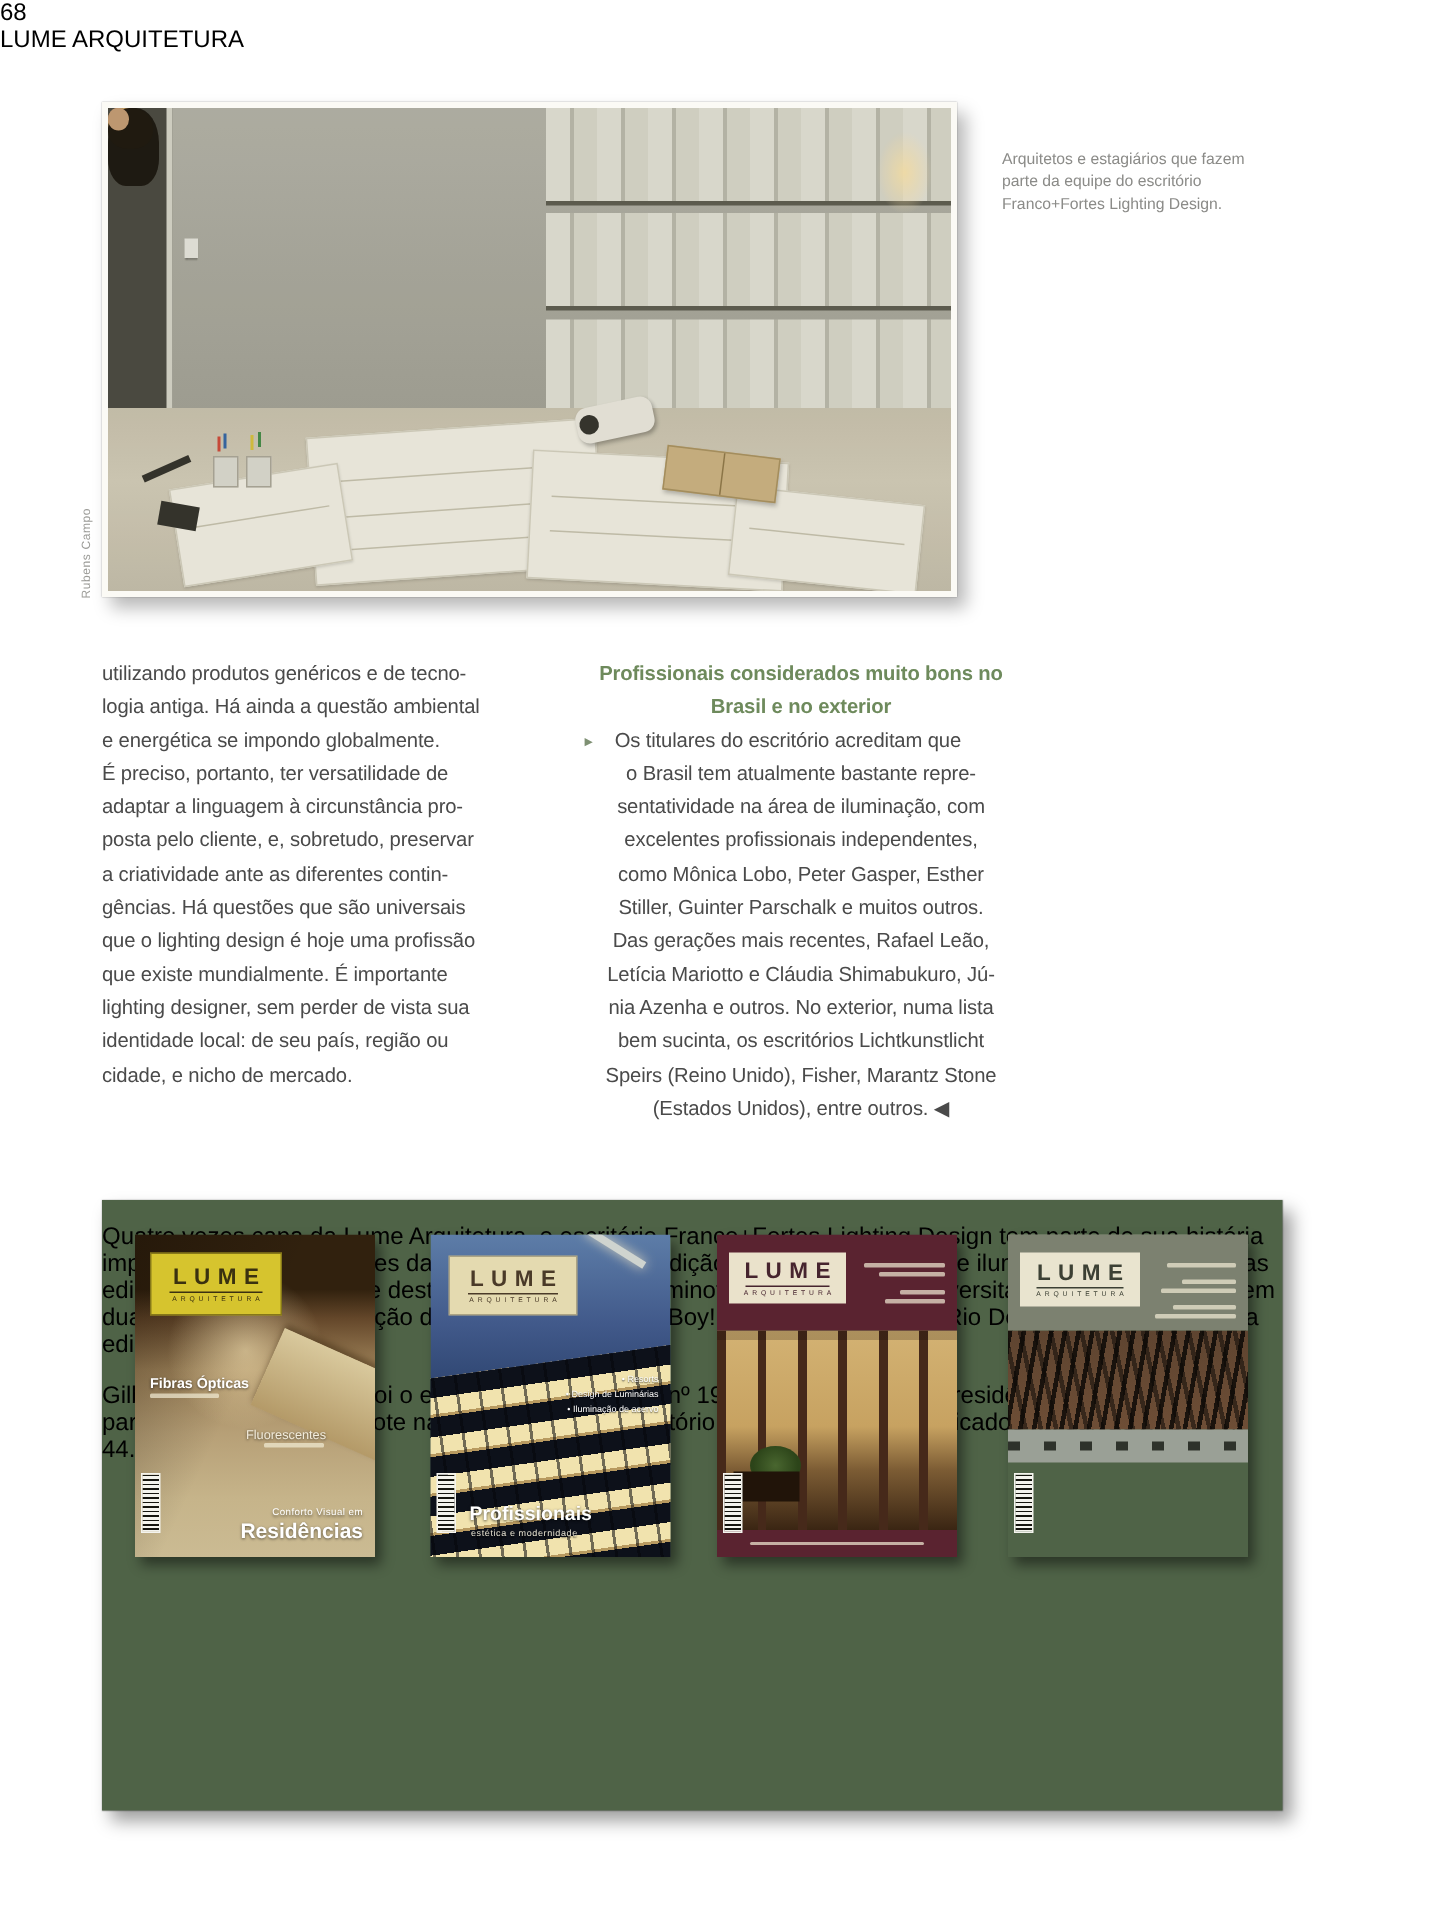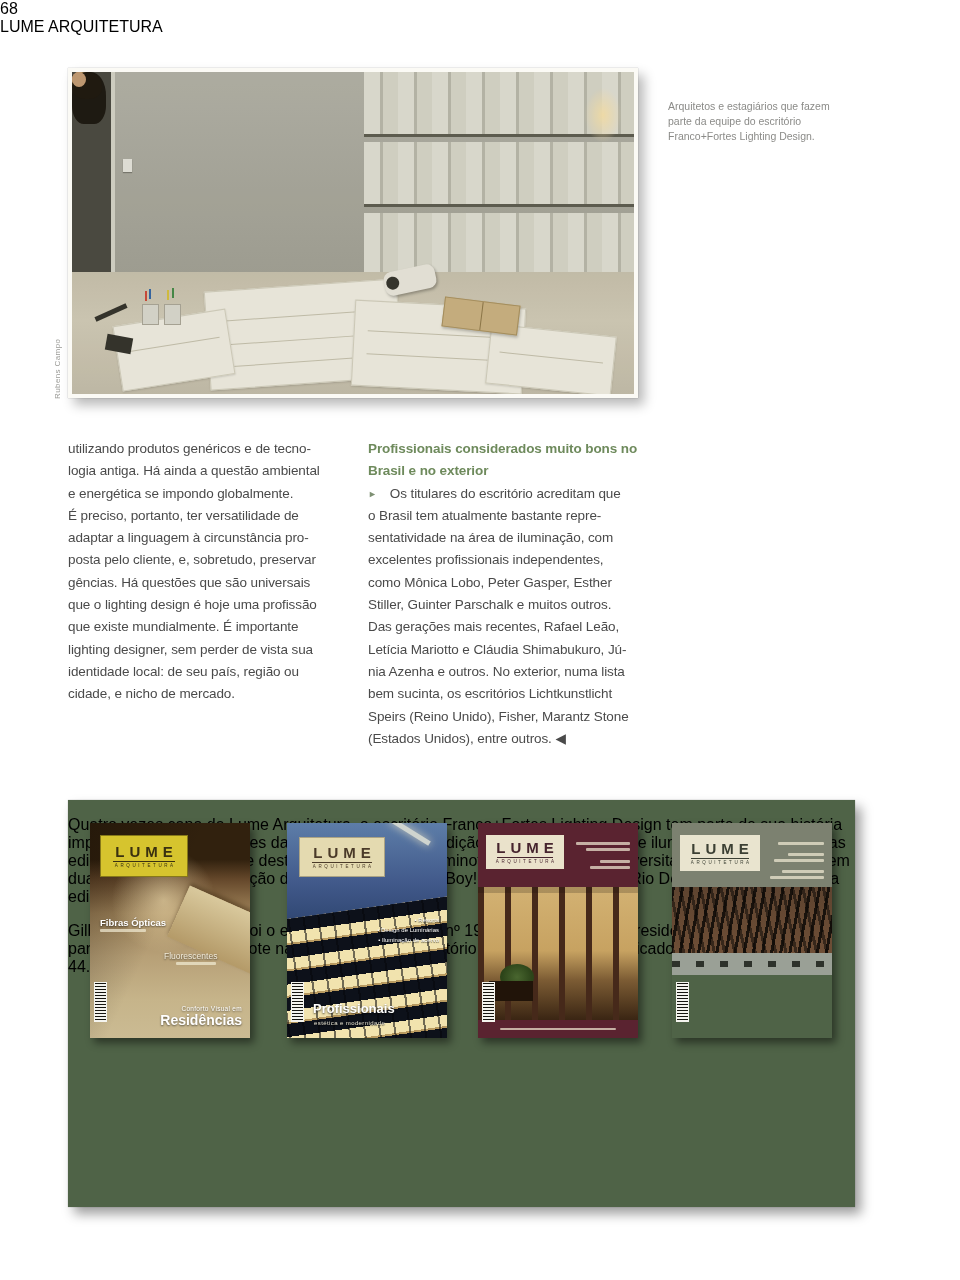--- a/index.html
+++ b/index.html
@@ -37,21 +37,21 @@
   .tool{position:absolute;background:#2c2c28;}
   .credit{position:absolute;left:53px;top:399px;transform:rotate(-90deg);transform-origin:0 0;
     font-size:8px;color:#9b9b97;letter-spacing:.4px;white-space:nowrap;}
   .caption{position:absolute;left:668px;top:99px;width:200px;color:#8b8b88;font-size:10.5px;}
   .cap-line{height:15px;line-height:15px;white-space:nowrap;}
 
   
   .col{position:absolute;top:438px;font-size:13.5px;color:#4a4a4a;letter-spacing:-.1px;}
   .col .line{height:22.3px;line-height:22.3px;white-space:nowrap;}
   .col-left{left:68px;width:275px;}
-  .col-right{left:368px;width:292px;}
+  .col-right{left:388px;width:292px;text-align:center;}
   .col-heading{color:var(--accent-green,#6e8a5c);font-weight:bold;}
   .first-line{display:flex;align-items:center;height:22.3px;white-space:nowrap;}
   .marker{color:#7e9073;font-size:9px;margin-right:13px;}
 
   
   .panel{position:absolute;left:68px;top:800px;width:787px;height:407px;
     background:var(--panel-green,#4f6347);
     box-shadow:0 0 1px rgba(0,0,0,.35),6px 7px 11px rgba(0,0,0,.38);}
   .cover{position:absolute;top:23px;width:160px;height:215px;overflow:hidden;
     box-shadow:4px 5px 8px rgba(0,0,0,.45);}
@@ -218,20 +218,21 @@
     <div class="cap-line">Franco+Fortes Lighting Design.</div>
   </div>
 
 <div class="col col-left">
     <div class="line">utilizando produtos genéricos e de tecno-</div>
     <div class="line">logia antiga. Há ainda a questão ambiental</div>
     <div class="line">e energética se impondo globalmente.</div>
     <div class="line">É preciso, portanto, ter versatilidade de</div>
     <div class="line">adaptar a linguagem à circunstância pro-</div>
     <div class="line">posta pelo cliente, e, sobretudo, preservar</div>
+    <div class="line">a criatividade ante as diferentes contin-</div>
     <div class="line">gências. Há questões que são universais</div>
     <div class="line">que o lighting design é hoje uma profissão</div>
     <div class="line">que existe mundialmente. É importante</div>
     <div class="line">lighting designer, sem perder de vista sua</div>
     <div class="line">identidade local: de seu país, região ou</div>
     <div class="line">cidade, e nicho de mercado.</div>
   </div>
 
 <div class="col col-right">
   <div class="col-heading">

